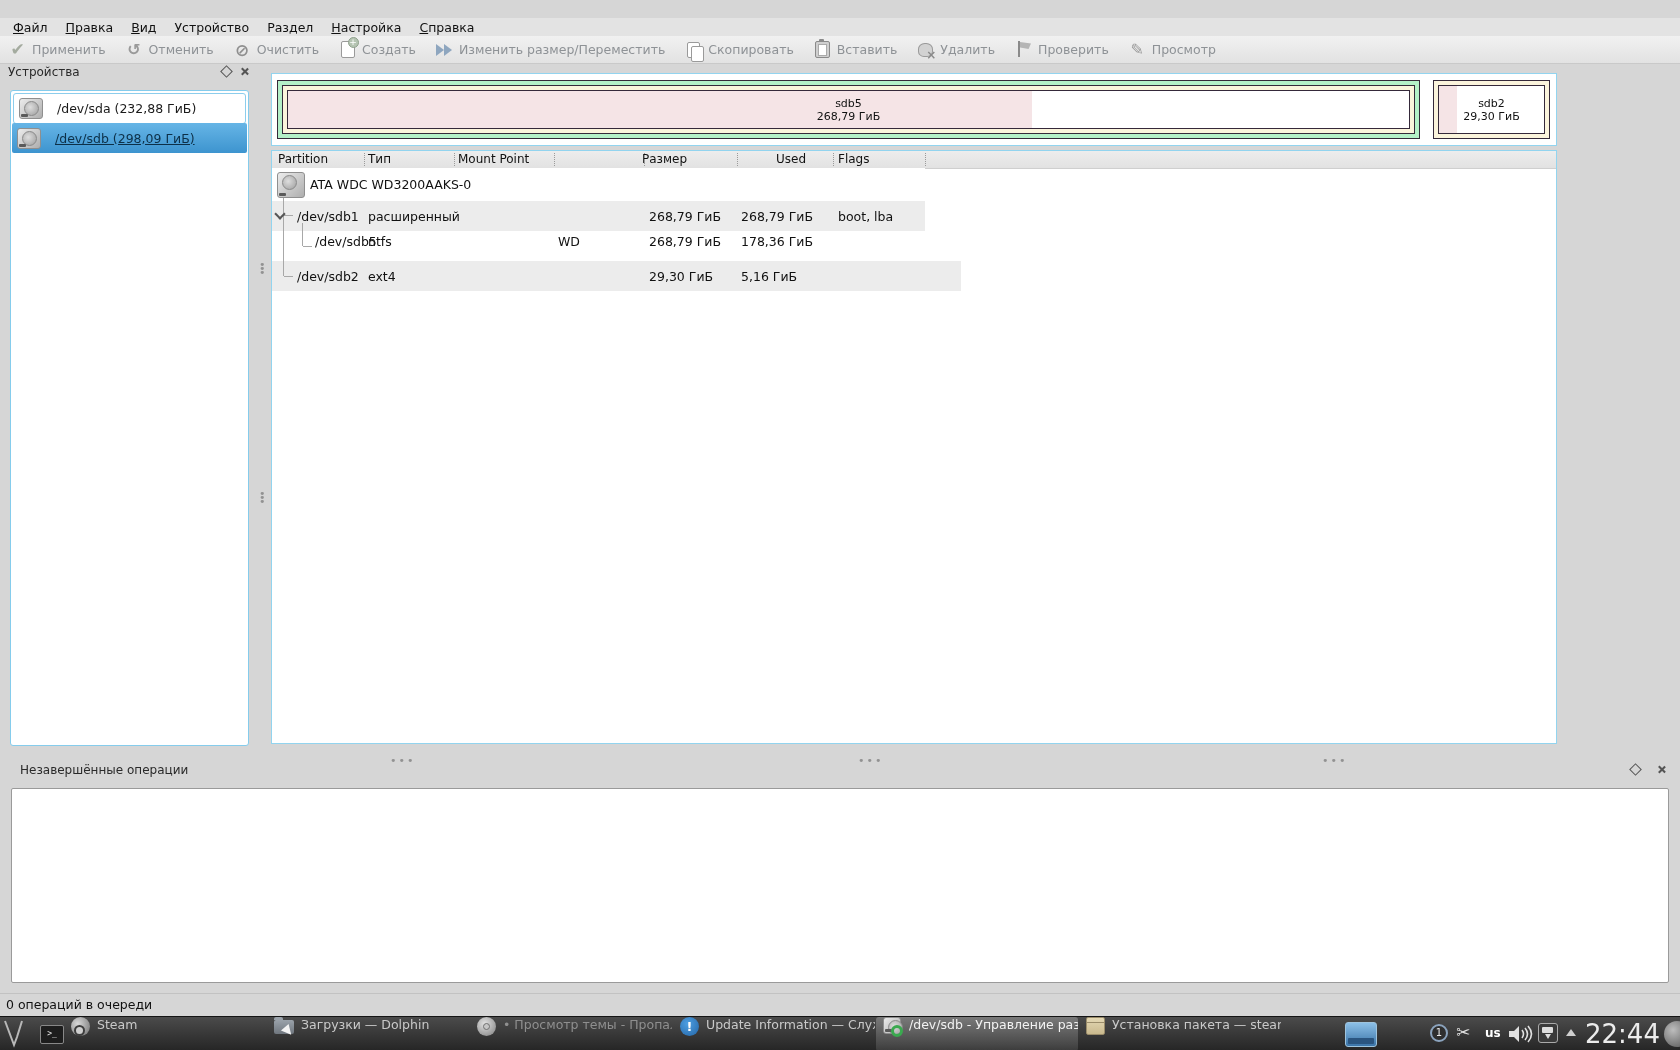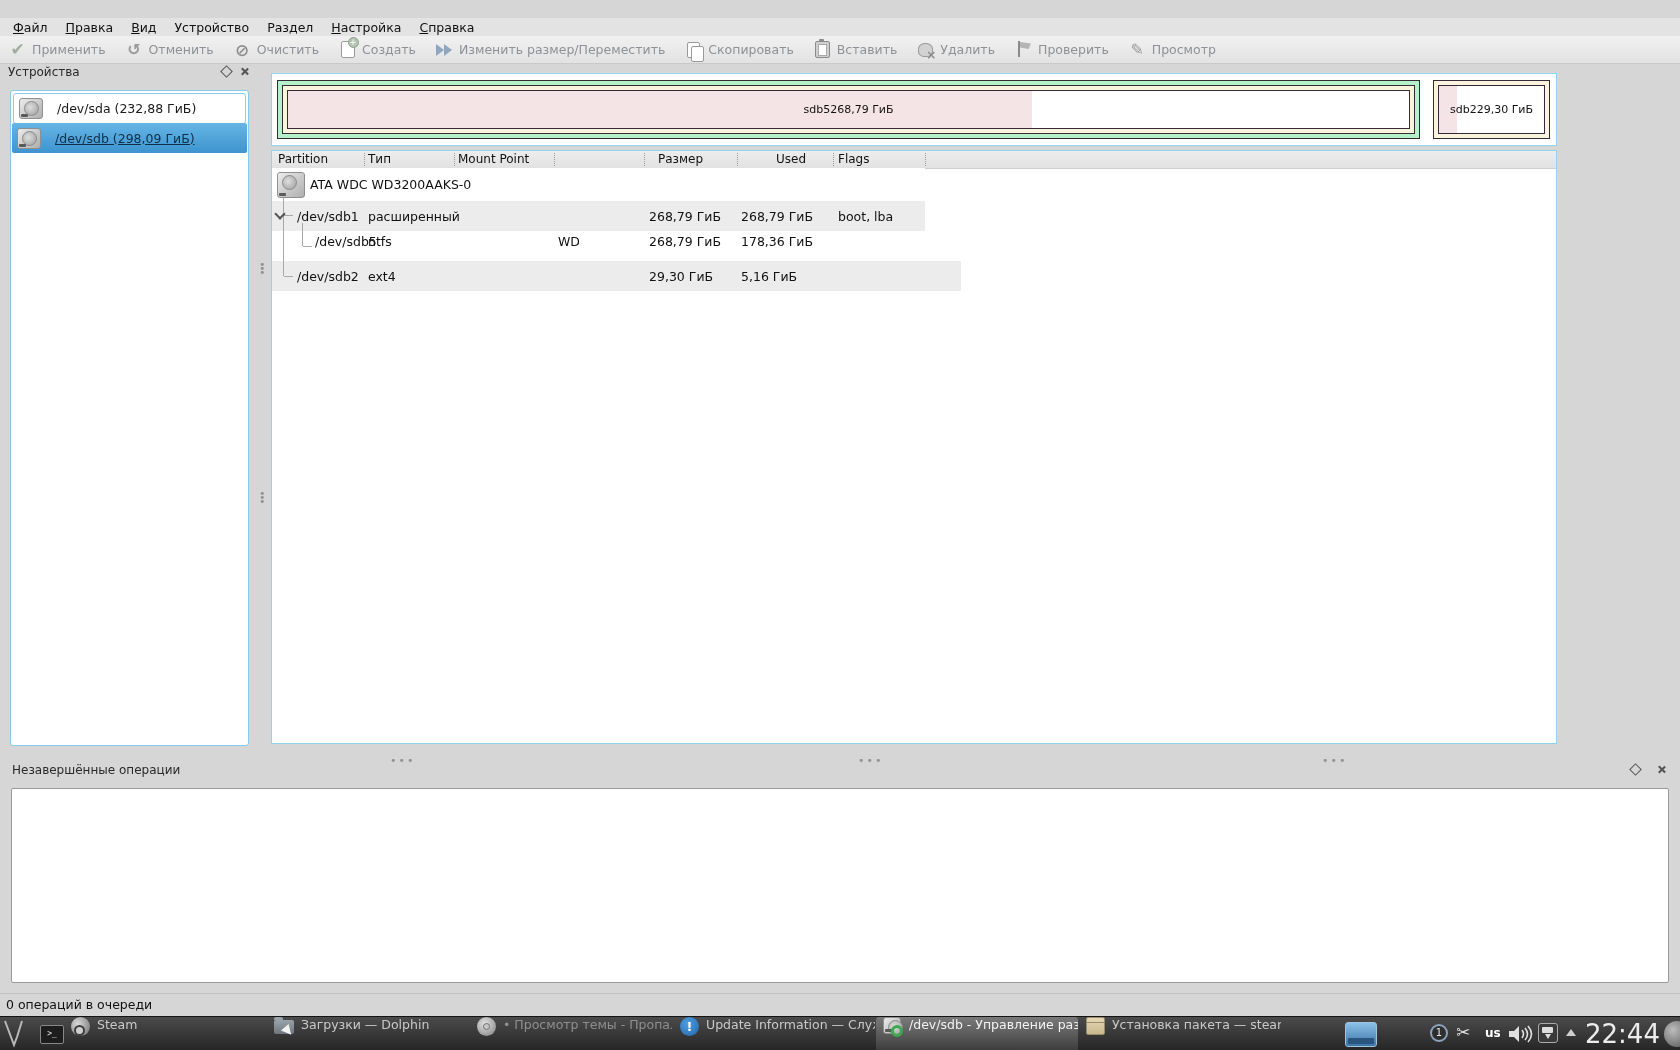--- a/index.html
+++ b/index.html
@@ -81,21 +81,21 @@
 
   
   .barpanel{position:absolute;left:271px;top:73px;width:1286px;height:73px;background:#fff;
             border:1px solid #92d4ef;box-sizing:border-box;}
   .extbox{position:absolute;left:5px;top:6px;width:1143px;height:59px;border:1px solid #35293a;
           background:#b4f0c8;padding:4px;box-sizing:border-box;}
   .fsbox{width:100%;height:100%;border:1px solid #35293a;background:#fbf4dc;padding:4px;box-sizing:border-box;}
   .partinner{position:relative;width:100%;height:100%;border:1px solid #35293a;background:#fff;
           box-sizing:border-box;overflow:hidden;}
   .usedfill{position:absolute;left:0;top:0;bottom:0;background:#f5e4e6;}
-  .partlabel{position:absolute;inset:0;display:flex;flex-direction:row;align-items:center;
+  .partlabel{position:absolute;inset:0;display:flex;flex-direction:column;align-items:center;
           justify-content:center;font-size:11px;line-height:13px;color:#111;}
   .sdb2box{position:absolute;left:1161px;top:6px;width:117px;height:59px;border:1px solid #35293a;
           background:#fbf4dc;padding:4px;box-sizing:border-box;}
 
   
   .tablepanel{position:absolute;left:271px;top:150px;width:1286px;height:594px;background:#fff;
           border:1px solid #92d4ef;box-sizing:border-box;}
   .thead{position:absolute;left:0;top:0;right:0;height:17px;
           background:linear-gradient(#ededed,#e2e2e2);border-bottom:1px solid #cfcfcf;}
   .th{position:absolute;top:1px;font-size:12px;color:#111;}
@@ -288,21 +288,21 @@
       </div>
     </div>
   </div>
 
   <div class="tablepanel">
     <div class="thead">
       <span class="th" style="left:6px;">Partition</span>
       <span class="th" style="left:96px;">Тип</span>
       <span class="th" style="left:186px;">Mount Point</span>
       <span class="th" style="left:286px;margin-top:16px;">Label</span>
-      <span class="th" style="left:386px;">Размер</span>
+      <span class="th" style="left:370px;">Размер</span>
       <span class="th" style="left:469px;margin-left:35px;">Used</span>
       <span class="th" style="left:566px;">Flags</span>
       <span class="hsep" style="left:92px;"></span>
         <span class="hsep" style="left:182px;"></span>
       <span class="hsep" style="left:282px;"></span>
         <span class="hsep" style="left:372px;"></span>
       <span class="hsep" style="left:465px;"></span>
         <span class="hsep" style="left:561px;"></span>
       <span class="hsep" style="left:653px;"></span>
     </div>
@@ -337,21 +337,21 @@
     </div>
 
     <span class="treeline" style="left:11px;top:47px;width:1px;height:78px;"></span>
     <span class="treeline" style="left:12px;top:64px;width:9px;height:1px;"></span>
     <span class="treeline" style="left:30px;top:72px;width:1px;height:23px;"></span>
     <span class="treeline" style="left:31px;top:95px;width:9px;height:1px;"></span>
     <span class="treeline" style="left:12px;top:125px;width:9px;height:1px;"></span>
     <span class="expander" style="left:4px;top:59px;"></span>
   </div>
 
-  <div class="dock-title" style="left:12px;top:763px;">Незавершённые операции</div>
+  <div class="dock-title" style="left:20px;top:763px;">Незавершённые операции</div>
   <span class="dock-btn" style="left:1628px;top:762px;">
       <span class="g-diamond"></span>
     </span>
   <span class="dock-btn" style="left:1654px;top:762px;">
       <span class="g-x"></span>
     </span>
   <div class="opsbox"></div>
 
   <div class="statusline"></div>
   <div class="statustext">0 операций в очереди</div>

